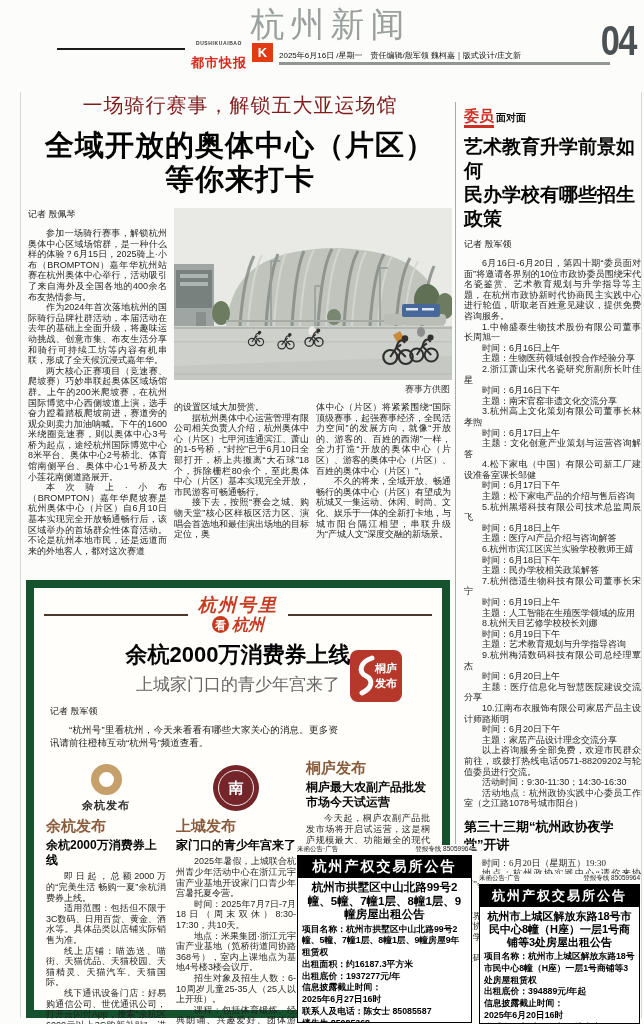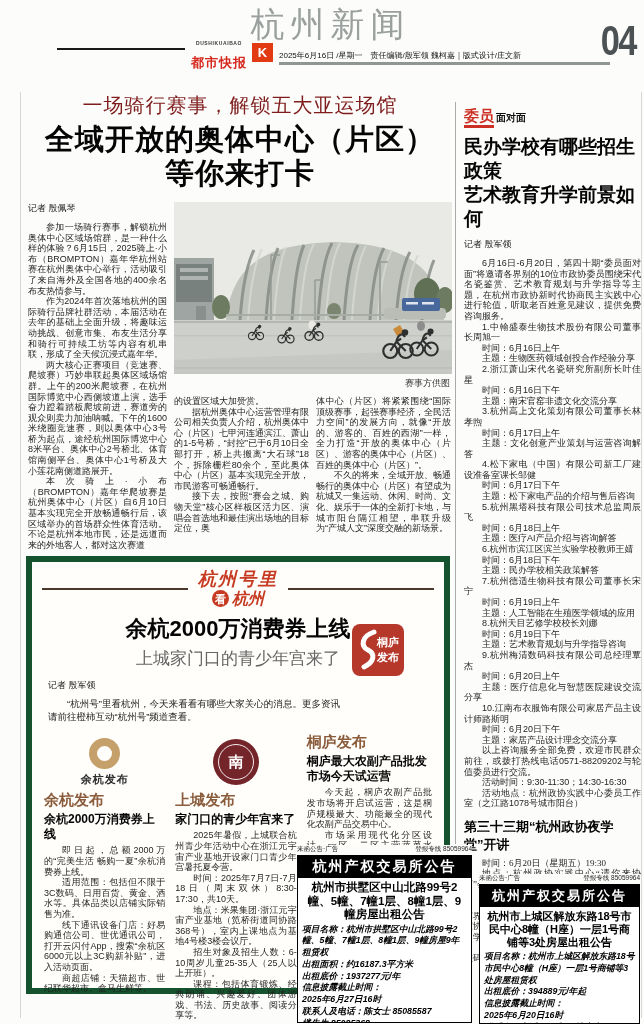--- a/index.html
+++ b/index.html
@@ -23,39 +23,39 @@
   .vrule{position:absolute;left:455px;top:102px;width:1px;height:742px;background:#aaa;}
   
   .txt{font-size:9px;line-height:10.6px;text-align:justify;color:#1f1f1f;}
   .txt p{margin:0;text-indent:2em;}
   .txt p.noind{text-indent:0;}
   .byline{font-size:9px;color:#222;margin:0 0 7px;}
   
   .lead{position:absolute;left:28px;top:92px;width:424px;}
   .kicker{text-align:center;font-size:20px;letter-spacing:1px;color:#7f1d1d;}
   .lead-h{text-align:center;font-size:29px;font-weight:900;line-height:34px;letter-spacing:1px;
-          color:#050505;margin-top:3px;}
+          color:#050505;margin-top:9px;}
   .lead-flex{display:flex;gap:7px;margin-top:12px;}
   .c1{width:139px;flex:none;}
   .lead-right{width:278px;flex:none;}
   .photo{width:278px;height:172px;overflow:hidden;background:#e9eae6;}
   .caption{text-align:right;font-size:9px;color:#333;margin:3px 2px 6px;}
   .two{display:flex;gap:7px;}
   .two .col{width:135px;flex:none;}
   
   .cmt{position:absolute;left:464px;top:107px;width:177px;}
   .cmt-tag{margin-bottom:9px;}
   .tag-red{color:#cc2f23;font-weight:800;font-size:15px;border-bottom:3px solid #cc2f23;padding-bottom:1px;}
   .tag-blk{color:#111;font-weight:800;font-size:10px;margin-left:2px;}
   .cmt-h{font-size:19px;font-weight:900;line-height:24px;color:#050505;margin:0 0 7px;}
   .sub-h{font-size:13px;font-weight:800;margin:9px 0 4px;color:#050505;}
   .serif p{font-family:"Liberation Serif","DejaVu Serif",serif;}
   .qr{float:right;width:64px;height:64px;margin:2px 0 2px 5px;}
   
-  .hzbox{position:absolute;left:26px;top:556px;width:424px;height:438px;border:6px solid #14532d;
+  .hzbox{position:absolute;left:26px;top:580px;width:424px;height:438px;border:8px solid #14532d;
          background:#fffefb;box-sizing:border-box;}
   .hz-logo-row{display:flex;align-items:center;gap:10px;margin:8px 10px 0;}
   .hz-rule{flex:1;height:2px;background:#4a382a;}
   .hz-logo{text-align:center;color:#c63a21;line-height:1.1;}
   .hz-l1{font-size:18px;font-weight:900;font-style:italic;letter-spacing:2px;}
   .hz-l2{font-size:16px;font-weight:900;font-style:italic;display:flex;align-items:center;
          justify-content:center;gap:3px;}
   .hz-circ{display:inline-flex;width:17px;height:17px;border-radius:50%;background:#c63a21;color:#fff;
            font-size:11px;align-items:center;justify-content:center;font-style:normal;}
   .hz-head{text-align:center;font-size:22px;font-weight:900;margin-top:7px;color:#050505;}
@@ -81,21 +81,21 @@
   .ad-right-pos{left:479px;top:874px;width:161px;}
   .ad-label{display:flex;justify-content:space-between;font-size:6.5px;color:#222;margin-bottom:1px;}
   .ad-box{border:1px solid #000;box-sizing:border-box;background:#fff;overflow:hidden;}
   .ad-left-pos .ad-box{height:168px;}
   .ad-right-pos .ad-box{height:140px;}
   .ad-hdr{background:#000;color:#fff;font-weight:900;text-align:center;font-size:14px;letter-spacing:2px;padding:2px 0;}
   .ad-right-pos .ad-hdr{font-size:13px;}
   .ad-title{font-weight:800;text-align:center;font-size:11.5px;line-height:13.5px;padding:3px 5px 2px;color:#000;}
   .ad-right-pos .ad-title{font-size:11px;line-height:13px;}
   .ad-body{padding:0 4px;font-size:8.8px;line-height:11.8px;font-weight:600;color:#000;text-align:left;}
-  .ad-body p{margin:0;text-indent:0;font-style:italic;}
+  .ad-body p{margin:0;text-indent:0;}
 </style>
 </head>
 <body>
 
 <div class="page">
 
   <header>
     <div class="mast-title">杭州新闻</div>
     <div class="m-rule"></div>
     <div class="brand">
@@ -216,22 +216,22 @@
         </div>
       </div>
     </div>
   </section>
 
   <aside class="cmt">
     <div class="cmt-tag">
       <span class="tag-red">委员</span><span class="tag-blk">面对面</span>
     </div>
     <h2 class="cmt-h">
+      <div>艺术教育升学前景如何</div>
       <div>民办学校有哪些招生政策</div>
-      <div>艺术教育升学前景如何</div>
     </h2>
     <p class="byline">记者 殷军领</p>
     <div class="txt">
         <p>6月16日-6月20日，第四十期“委员面对面”将邀请各界别的10位市政协委员围绕宋代名瓷鉴赏、艺术教育规划与升学指导等主题，在杭州市政协新时代协商民主实践中心进行轮值，听取老百姓意见建议，提供免费咨询服务。</p>
         <p>1.中翰盛泰生物技术股份有限公司董事长周旭一</p>
         <p>时间：6月16日上午</p>
         <p>主题：生物医药领域创投合作经验分享</p>
         <p>2.浙江萧山宋代名瓷研究所副所长叶佳星</p>
         <p>时间：6月16日下午</p>
         <p>主题：南宋官窑非遗文化交流分享</p>
@@ -339,20 +339,21 @@
       <div class="hcol1">
         <div class="col-logo">
           <div class="yh-ring"></div>
           <div class="yh-word">余杭发布</div>
         </div>
         <div class="col-tag">余杭发布</div>
         <div class="col-title">余杭2000万消费券上线</div>
         <div class="txt">
             <p>即日起，总额2000万的“完美生活 畅购一夏”余杭消费券上线。</p>
             <p>适用范围：包括但不限于3C数码、日用百货、黄金、酒水等。具体品类以店铺实际销售为准。</p>
+            <p>线上店铺：喵选送、喵街、天猫优品、天猫校园、天猫精灵、天猫汽车、天猫国际。</p>
             <p>线下通讯设备门店：好易购通信公司、世优通讯公司，打开云闪付App，搜索“余杭区6000元以上3C购新补贴”，进入活动页面。</p>
             <p>商超店铺：天猫超市、世纪联华超市、盒马生鲜等。</p>
           </div>
       </div>
       <div class="hcol2">
         <div class="col-logo">
           <div class="sc-seal">
             <div class="sc-inner">南</div>
           </div>
         </div>

